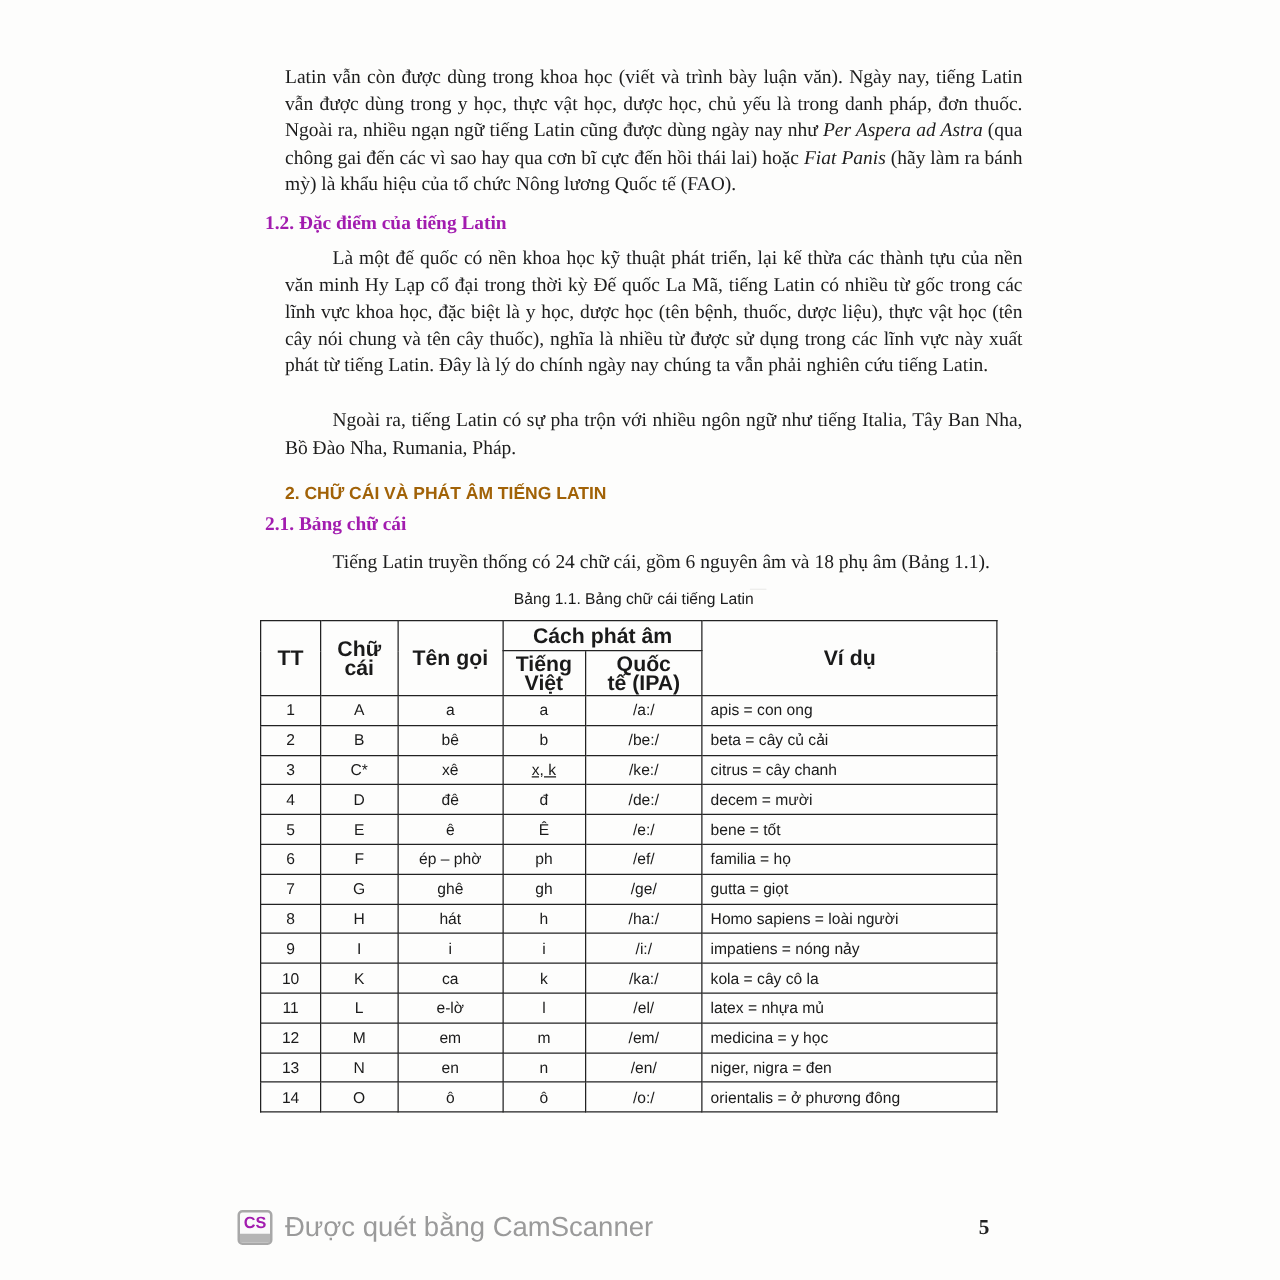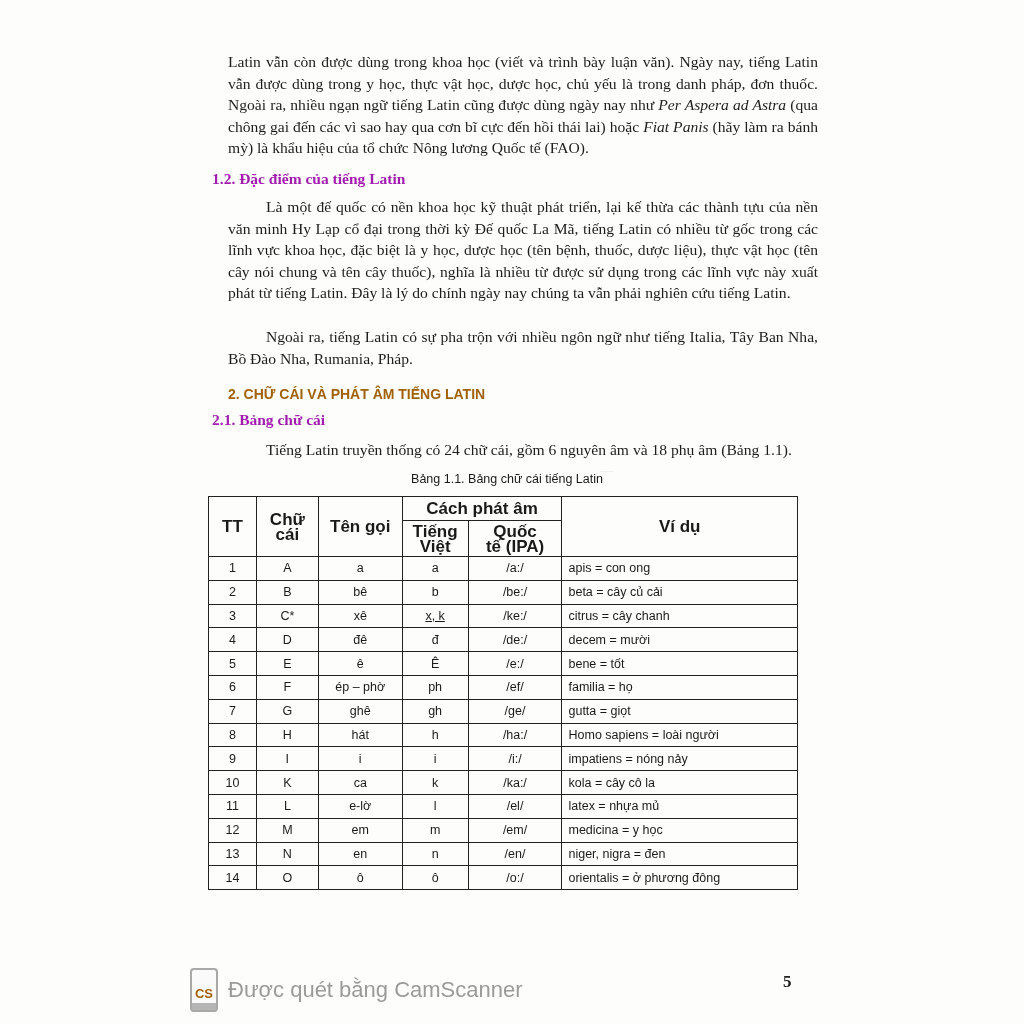--- a/index.html
+++ b/index.html
@@ -38,24 +38,24 @@
       border: 1.3px solid #222; text-align: center; padding: 0; height: 22.8px;
     }
     table.alpha th { font-weight: bold; font-size: 17px; line-height: 15px; }
     table.alpha td.ex { text-align: left; padding-left: 6px; margin-left: 26px; }
     .ul { text-decoration: underline; margin-top: 19px; }
     .watermark {
       position: absolute; left: 190px; top: 968px; display: flex; align-items: center;
       font-family: "Liberation Sans", sans-serif; font-size: 22px; color: #9a9a9a;
     }
     .cs-logo {
-      width: 28px; height: 44px; border: 2px solid #a8a8a8; border-radius: 4px;
+      width: 28px; height: 28px; border: 2px solid #a8a8a8; border-radius: 4px;
       box-sizing: border-box; display: flex; align-items: flex-start; justify-content: center;
-      font-weight: bold; font-size: 13px; color: #a16207; margin-right: 10px; position: relative;
-      padding-top: 16px; background: #fafafa;
+      font-weight: bold; font-size: 13px; color: #a21caf; margin-right: 10px; position: relative;
+      padding-top: 0; background: #fafafa;
     }
     .cs-logo::after {
       content: ""; position: absolute; left: 0; right: 0; bottom: 0; height: 7px; background: #b5b5b5;
     }
     .page-num {
       position: absolute; left: 783px; top: 972px; font-family: "Liberation Serif", serif;
       font-weight: bold; font-size: 17px; color: #222;
     }
     .bleed {
       position: absolute; font-family: "Liberation Serif", serif; color: #e6e6e4; font-size: 13px;

